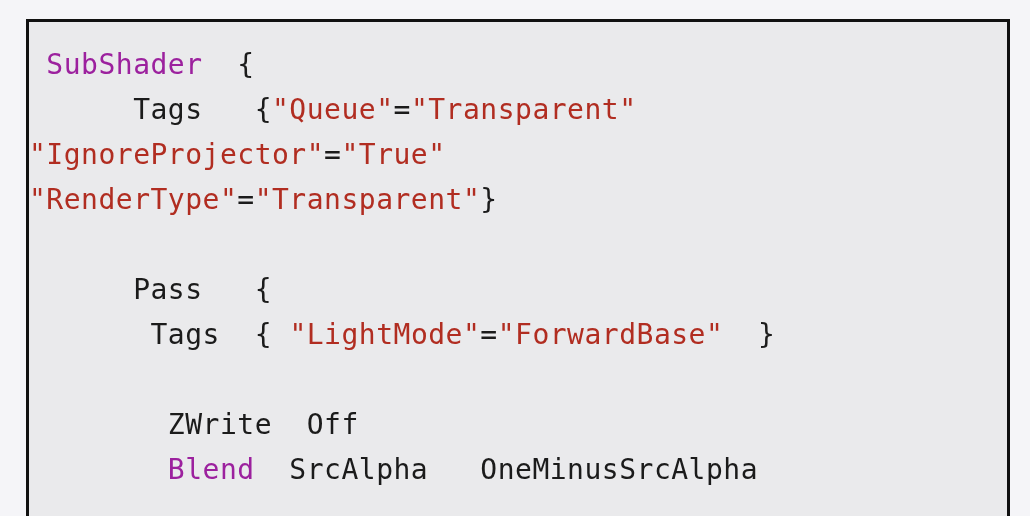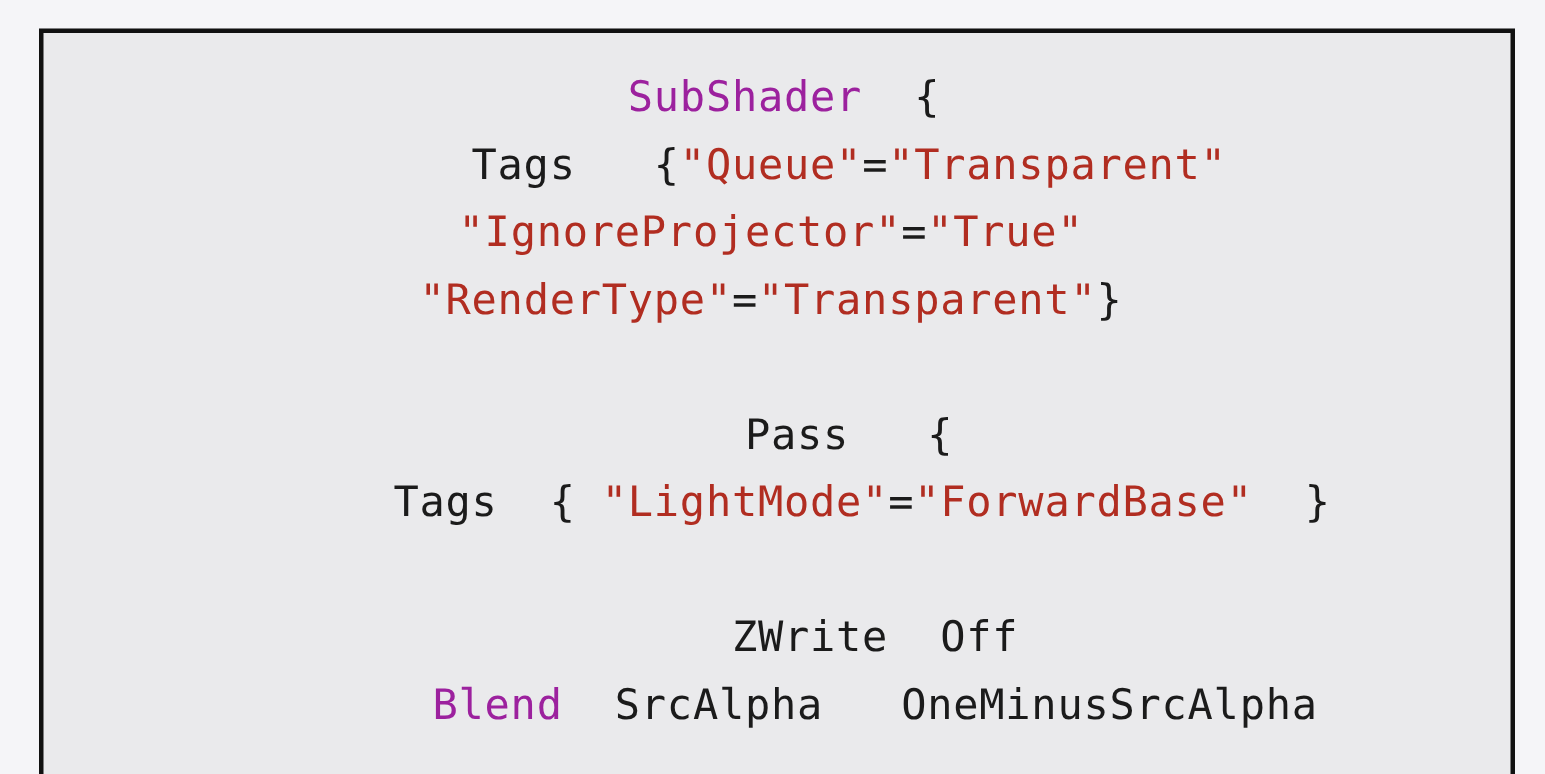--- a/index.html
+++ b/index.html
@@ -22,19 +22,18 @@
     padding: 20px 8px 8px 0px;
     font-size: 28px;
     line-height: 45px;
     letter-spacing: 0.5px;
     white-space: pre;
     overflow: hidden;
   }
   .code-line {
     min-height: 45px;
     white-space: pre;
-    text-align: center;
   }
 </style>
 </head>
 <body style="background: rgb(245, 245, 248);">
 
 <div class="code-block" style="background: rgb(234, 234, 236); border-color: rgb(17, 17, 17); color: rgb(27, 27, 27);"><div class="code-line"><span style="color: rgb(27, 27, 27);"> </span><span style="color: rgb(156, 33, 158);">SubShader</span><span style="color: rgb(27, 27, 27);">  {</span></div><div class="code-line"><span style="color: rgb(27, 27, 27);">      Tags   {</span><span style="color: rgb(177, 45, 33);">"Queue"</span><span style="color: rgb(27, 27, 27);">=</span><span style="color: rgb(177, 45, 33);">"Transparent"</span></div><div class="code-line"><span style="color: rgb(177, 45, 33);">"IgnoreProjector"</span><span style="color: rgb(27, 27, 27);">=</span><span style="color: rgb(177, 45, 33);">"True"</span></div><div class="code-line"><span style="color: rgb(177, 45, 33);">"RenderType"</span><span style="color: rgb(27, 27, 27);">=</span><span style="color: rgb(177, 45, 33);">"Transparent"</span><span style="color: rgb(27, 27, 27);">}</span></div><div class="code-line"></div><div class="code-line"><span style="color: rgb(27, 27, 27);">      Pass   {</span></div><div class="code-line"><span style="color: rgb(27, 27, 27);">       Tags  { </span><span style="color: rgb(177, 45, 33);">"LightMode"</span><span style="color: rgb(27, 27, 27);">=</span><span style="color: rgb(177, 45, 33);">"ForwardBase"</span><span style="color: rgb(27, 27, 27);">  }</span></div><div class="code-line"></div><div class="code-line"><span style="color: rgb(27, 27, 27);">        ZWrite  Off</span></div><div class="code-line"><span style="color: rgb(27, 27, 27);">        </span><span style="color: rgb(156, 33, 158);">Blend</span><span style="color: rgb(27, 27, 27);">  SrcAlpha   OneMinusSrcAlpha</span></div></div>
 
 </body></html>

